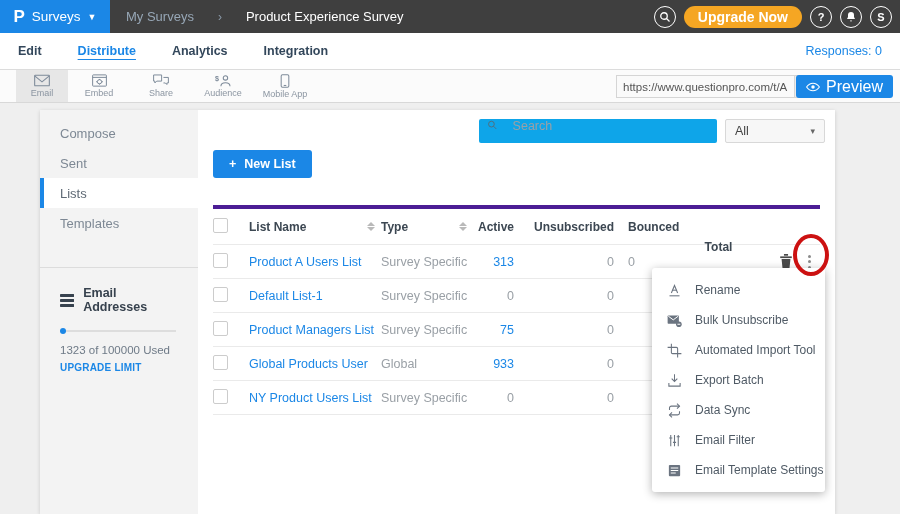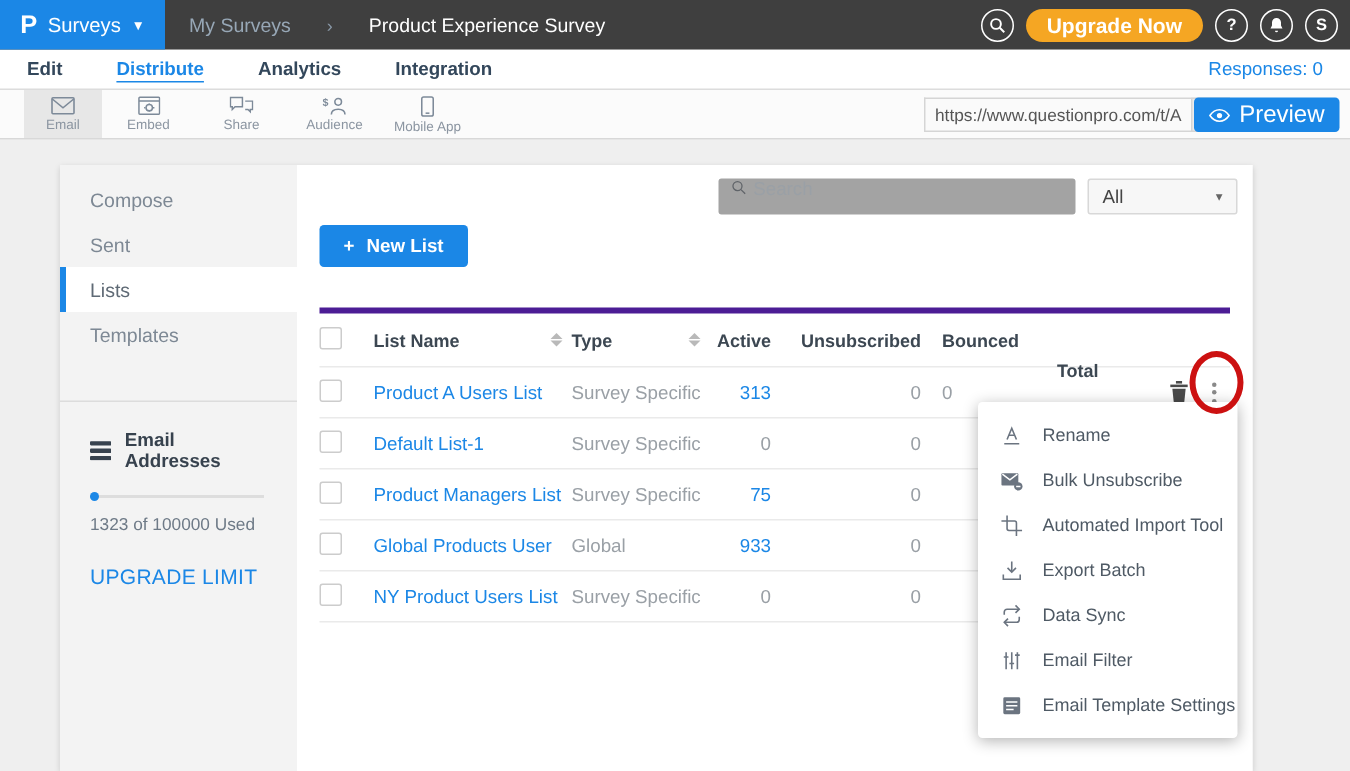--- a/index.html
+++ b/index.html
@@ -18,21 +18,21 @@
   .crumb-sep { color:#8a99a8; font-size:12px; }
   .crumb-current { color:#fff; }
   .topbar-right { margin-left:auto; display:flex; align-items:center; gap:8px; margin-right:8px; }
   .circle-btn { width:22px; height:22px; border:1.5px solid #fff; border-radius:50%;
     display:flex; align-items:center; justify-content:center; color:#fff; font-size:11px;
     font-weight:bold; cursor:pointer; }
   .upgrade-btn { height:22px; padding:0 14px; border-radius:11px; background:#f5a623; color:#fff;
     font-size:14px; font-weight:bold; display:flex; align-items:center; cursor:pointer; }
 
   
-  .subnav { height:27px; background:#fff; border-bottom:1px solid #dcdcdc; display:flex;
+  .subnav { height:37px; background:#fff; border-bottom:1px solid #dcdcdc; display:flex;
     align-items:center; padding:0 18px; font-size:12.5px; }
   .subnav-tab { margin-right:36px; color:#33475b; font-weight:bold; cursor:pointer; text-decoration:none; }
   .subnav-tab.active { color:#1b87e6; text-decoration:underline; text-underline-offset:4px; }
   .responses { margin-left:auto; color:#1b87e6; font-size:12.5px; }
 
   
   .toolbar { height:33px; background:#fbfbfb; border-bottom:1px solid #d8d8d8; display:flex;
     align-items:stretch; padding-left:16px; position:relative; }
   .mode { width:62px; display:flex; flex-direction:column; align-items:center; justify-content:center;
     gap:1px; cursor:pointer; }
@@ -54,28 +54,28 @@
   .side { width:158px; background:#f3f3f3; flex-shrink:0; padding-top:8px; }
   .side-item { height:30px; display:flex; align-items:center; padding-left:20px; font-size:13px;
     color:#7d8894; cursor:pointer; }
   .side-item.active { background:#fff; border-left:4px solid #1b87e6; padding-left:16px; color:#5f6a75; }
   .side-divider { border-top:1px solid #dcdcdc; margin-top:29px; }
   .email-box { padding:18px 20px 0 20px; }
   .email-title { display:flex; align-items:center; gap:9px; font-size:12.5px; font-weight:bold; color:#37424e; }
   .progress { width:116px; height:2px; background:#ddd; margin-top:16px; position:relative; }
   .progress-dot { position:absolute; left:0; top:-2px; width:6px; height:6px; border-radius:50%; background:#1b87e6; }
   .usage { font-size:11.5px; color:#6e7a87; margin-top:12px; }
-  .upgrade-limit { font-size:14px; font-weight:normal; color:#1b87e6; margin-top:20px; cursor:pointer;
+  .upgrade-limit { font-size:10px; font-weight:bold; color:#1b87e6; margin-top:6px; cursor:pointer;
     letter-spacing:0.2px; }
 
   
   .main { flex:1; background:#fff; position:relative; }
   .top-controls { display:flex; justify-content:flex-end; gap:8px; padding:9px 10px 0 15px; }
-  .search-box { width:238px; height:24px; background:#a3a3a3; display:flex; align-items:flex-start;
-    padding:0 8px; gap:4px; border-radius:2px; }
+  .search-box { width:238px; height:24px; background:#0ea5e9; display:flex; align-items:flex-start;
+    padding:0 8px; gap:15px; border-radius:2px; }
   .search-box svg { stroke:#5f6368; fill:none; stroke-width:1.8; }
   .search-box input { border:none; background:transparent; outline:none; font-size:12.5px; color:#444;
     width:100%; font-family:"Liberation Sans",sans-serif; }
   .search-box input::placeholder { color:#9aa0a6; }
   .filter-select { width:100px; height:24px; background:#f7f7f7; border:1px solid #d8d8d8;
     border-radius:2px; display:flex; align-items:center; justify-content:space-between; padding:0 9px;
     font-size:12.5px; color:#444; cursor:pointer; }
   .filter-caret { color:#666; font-size:9px; }
   .newlist-btn { margin:7px 0 0 15px; height:28px; padding:0 16px; background:#1b87e6; border-radius:3px;
     color:#fff; font-size:12.5px; font-weight:bold; display:inline-flex; align-items:center; gap:8px;

